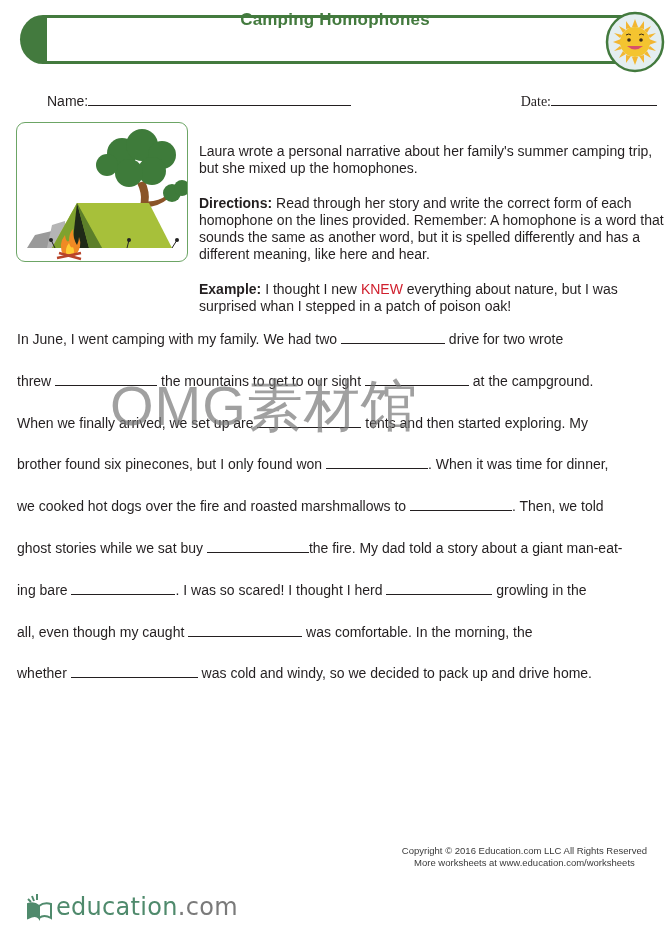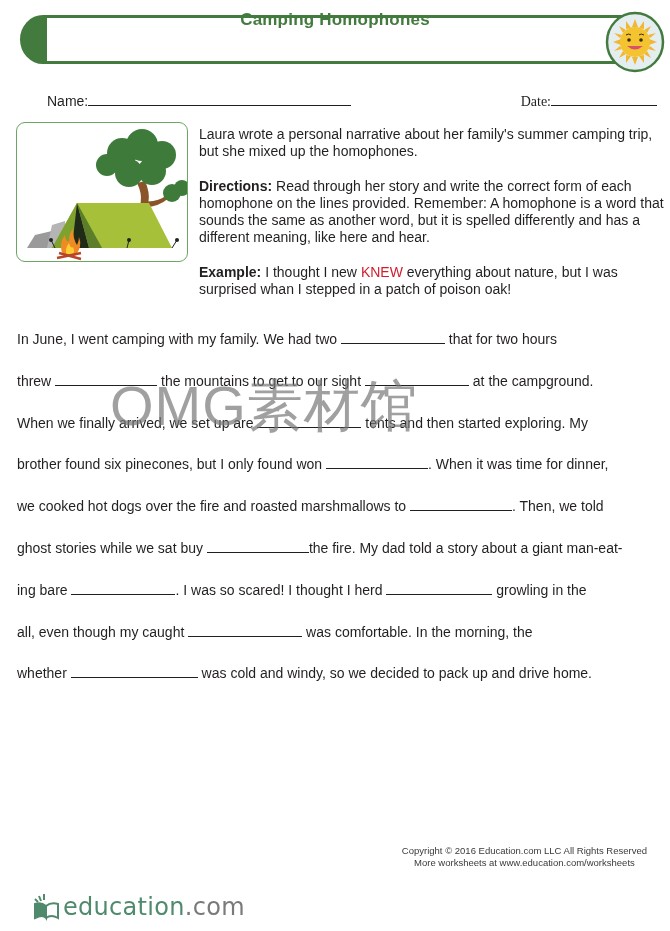--- a/index.html
+++ b/index.html
@@ -20,35 +20,35 @@
   .name { position: absolute; left: 0; margin-left: 28px; }
   .date { position: absolute; right: 4px; font-family: Liberation Serif, serif; }
   .line { display: inline-block; border-bottom: 1px solid #231f20; height: 13px; vertical-align: baseline; }
 
   
   .picture { position: absolute; left: 16px; top: 122px; width: 172px; height: 140px;
              border: 1.5px solid #6ca565; border-radius: 9px; box-sizing: border-box; background: #fff; }
 
   
   .intro { position: absolute; left: 199px; top: 126px; width: 470px; font-size: 14px; line-height: 17.3px; }
-  .intro p { margin: 0 0 17px 0; }
+  .intro p { margin: 17px 0 17px 0; }
   .intro b { font-weight: bold; }
   .red { color: #d0202e; }
 
   
   .story { position: absolute; left: 17px; top: 331px; width: 650px; font-size: 14px; }
   .story-line { height: 41.8px; white-space: nowrap; }
   .blank { display: inline-block; border-bottom: 1px solid #231f20; height: 12px; vertical-align: baseline; }
 
   
   .watermark { position: absolute; left: 110px; top: 378px; font-size: 56px; color: rgba(120,120,120,0.7);
                letter-spacing: 1px; font-family: Liberation Sans, sans-serif; pointer-events: none; line-height: 1; }
 
   
-  .logo { position: absolute; left: 31px; top: 889px; height: 36px; display: flex; align-items: center; }
+  .logo { position: absolute; left: 24px; top: 889px; height: 36px; display: flex; align-items: center; }
   .logo-text { font-size: 24px; color: #4f8a6c; font-family: "DejaVu Sans", sans-serif; margin-left: 2px; letter-spacing: 0.3px; }
   .logo-text .com { color: #7a7a7a; }
   .copyright { position: absolute; right: 23px; top: 845px; font-size: 9.5px; color: #3a3a3a; text-align: center; line-height: 11.5px; }
 </style>
 </head>
 <body>
 
 <div class="banner">
   <svg class="banner-cap" width="80" height="55" viewBox="0 0 80 55">
     <rect x="30" y="0" width="50" height="3" fill="#437a3e"></rect>
@@ -149,21 +149,21 @@
   </svg>
 </div>
 
 <div class="intro">
   <p>Laura wrote a personal narrative about her family's summer camping trip, but she mixed up the homophones.</p>
   <p><b>Directions:</b><span> Read through her story and write the correct form of each homophone on the lines provided. Remember: A homophone is a word that sounds the same as another word, but it is spelled differently and has a different meaning, like here and hear.</span></p>
   <p><b>Example:</b><span> I thought I new </span><span class="red">KNEW</span><span> everything about nature, but I was surprised whan I stepped in a patch of poison oak!</span></p>
 </div>
 
 <div class="story">
-  <div class="story-line"><span>In June, I went camping with my family. We had two </span><span class="blank" style="width:104px"></span><span> that for two hours</span></div>
+  <div class="story-line"><span>In June, I went camping with my family. We had two </span><span class="blank" style="width:104px"></span><span> drive for two wrote</span></div>
   <div class="story-line"><span>threw </span><span class="blank" style="width:102px"></span><span> the mountains to get to our sight </span><span class="blank" style="width:104px"></span><span> at the campground.</span></div>
   <div class="story-line"><span>When we finally arrived, we set up are </span><span class="blank" style="width:104px"></span><span> tents and then started exploring. My</span></div>
   <div class="story-line"><span>brother found six pinecones, but I only found won </span><span class="blank" style="width:102px"></span><span>.  When it was time for dinner,</span></div>
   <div class="story-line"><span>we cooked hot dogs over the fire and roasted marshmallows to </span><span class="blank" style="width:102px"></span><span>. Then, we told</span></div>
   <div class="story-line"><span>ghost stories while we sat buy </span><span class="blank" style="width:102px"></span><span>the fire. My dad told a story about a giant man-eat-</span></div>
   <div class="story-line"><span>ing bare </span><span class="blank" style="width:104px"></span><span>. I was so scared! I thought I herd </span><span class="blank" style="width:106px"></span><span> growling in the</span></div>
   <div class="story-line"><span>all, even though my caught </span><span class="blank" style="width:114px"></span><span> was comfortable. In the morning, the</span></div>
   <div class="story-line"><span>whether </span><span class="blank" style="width:127px"></span><span> was cold and windy, so we decided to pack up and drive home.</span></div>
 </div>
 

